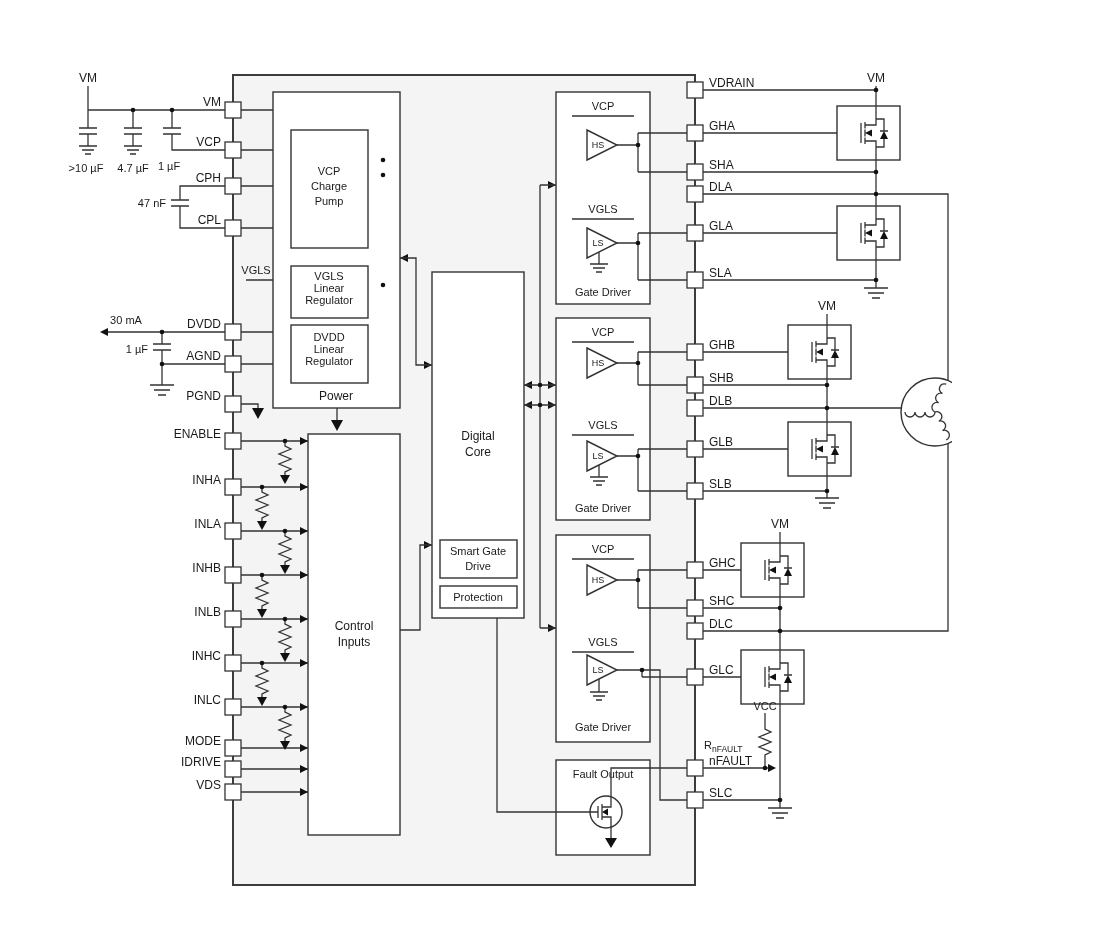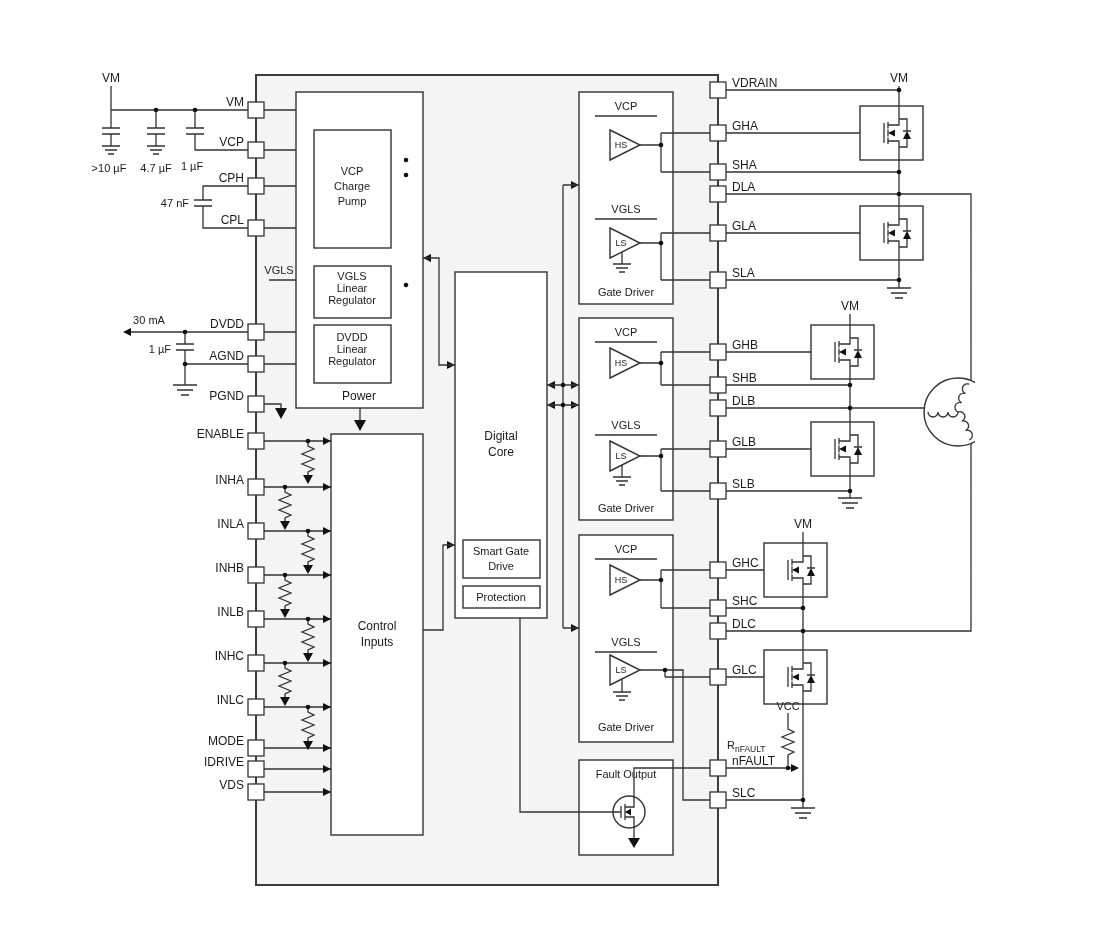--- a/index.html
+++ b/index.html
@@ -1,16 +1,16 @@
 <!DOCTYPE html>
 <html><head>
 <meta charset="utf-8">
 <style>
   html,body{margin:0;padding:0;background:#fff;}
-  .page{position:relative;width:952px;height:937px;background:#ffffff;overflow:hidden;margin-left:23px;}
+  .page{position:relative;width:952px;height:937px;background:#ffffff;overflow:hidden;}
   svg text{font-family:"Liberation Sans","DejaVu Sans",sans-serif;font-size:12px;fill:#1a1a1a;}
   .mid{text-anchor:middle;}
   .end{text-anchor:end;}
   .s11{font-size:11px;}
   .s9{font-size:9px;}
   .sub{font-size:8.5px;}
   .wire{stroke:#333;stroke-width:1.3;fill:none;}
   .blk{fill:#ffffff;stroke:#333;stroke-width:1.4;}
   .chip{stroke:#3c3c3c;stroke-width:2;}
   .pin{fill:#ffffff;stroke:#333;stroke-width:1.3;}

